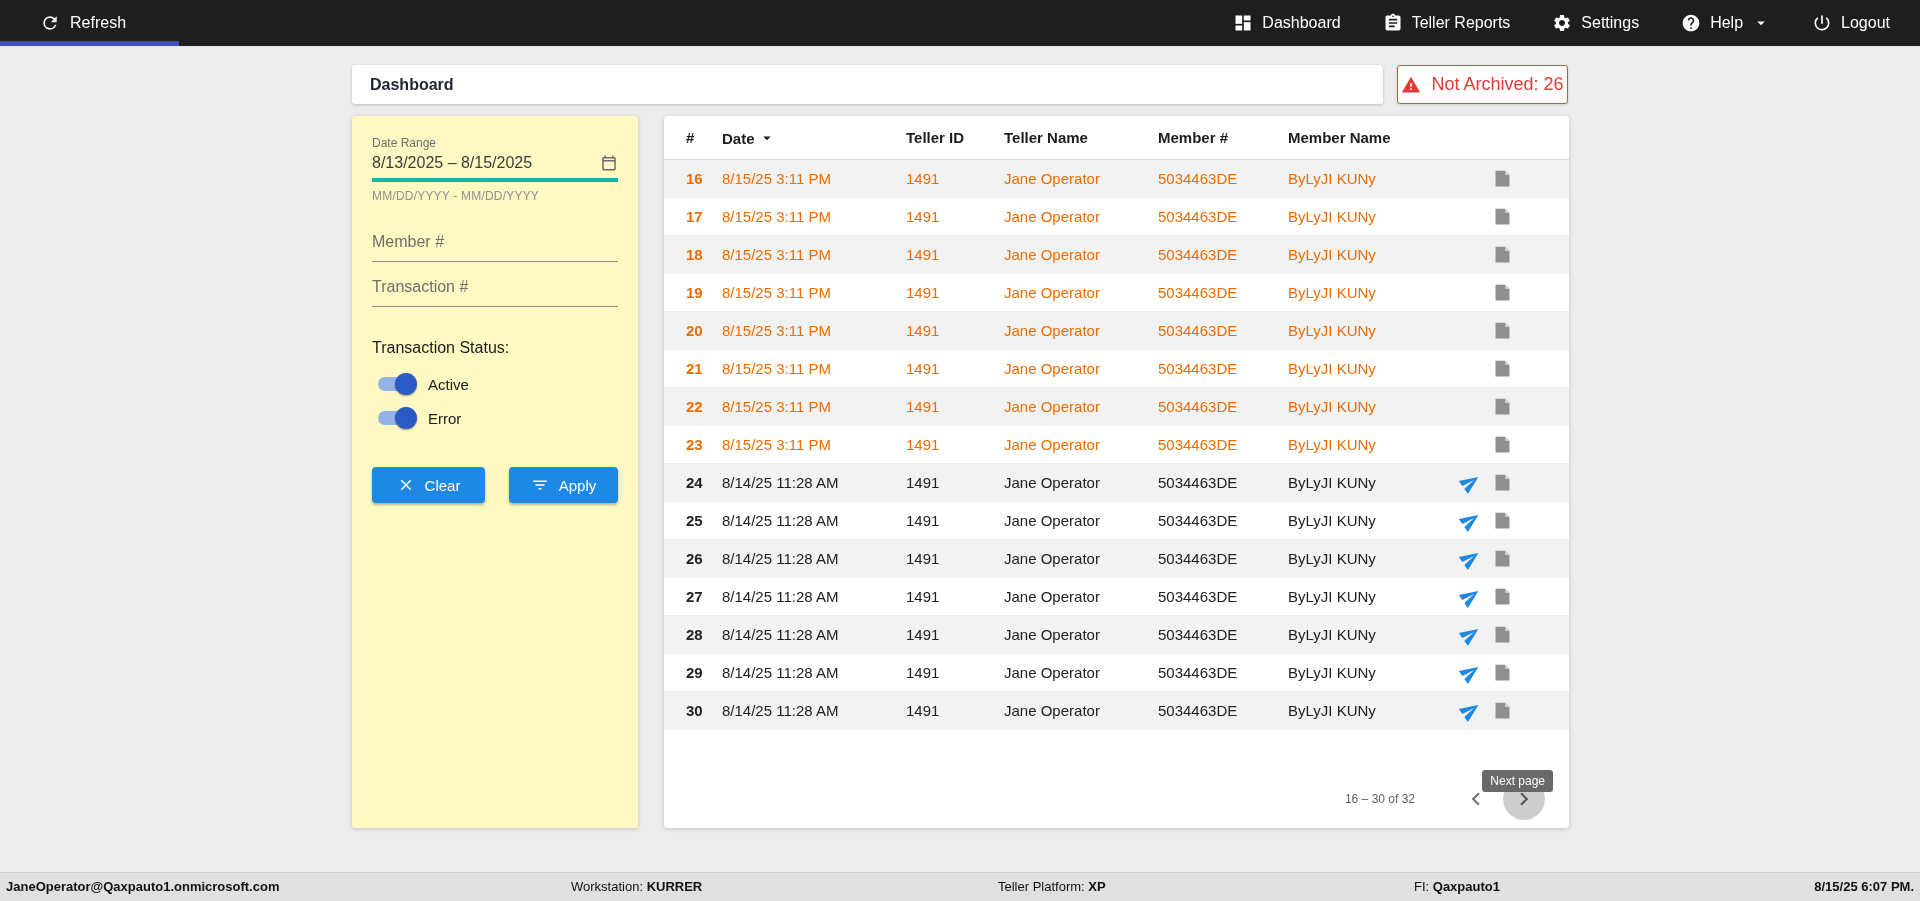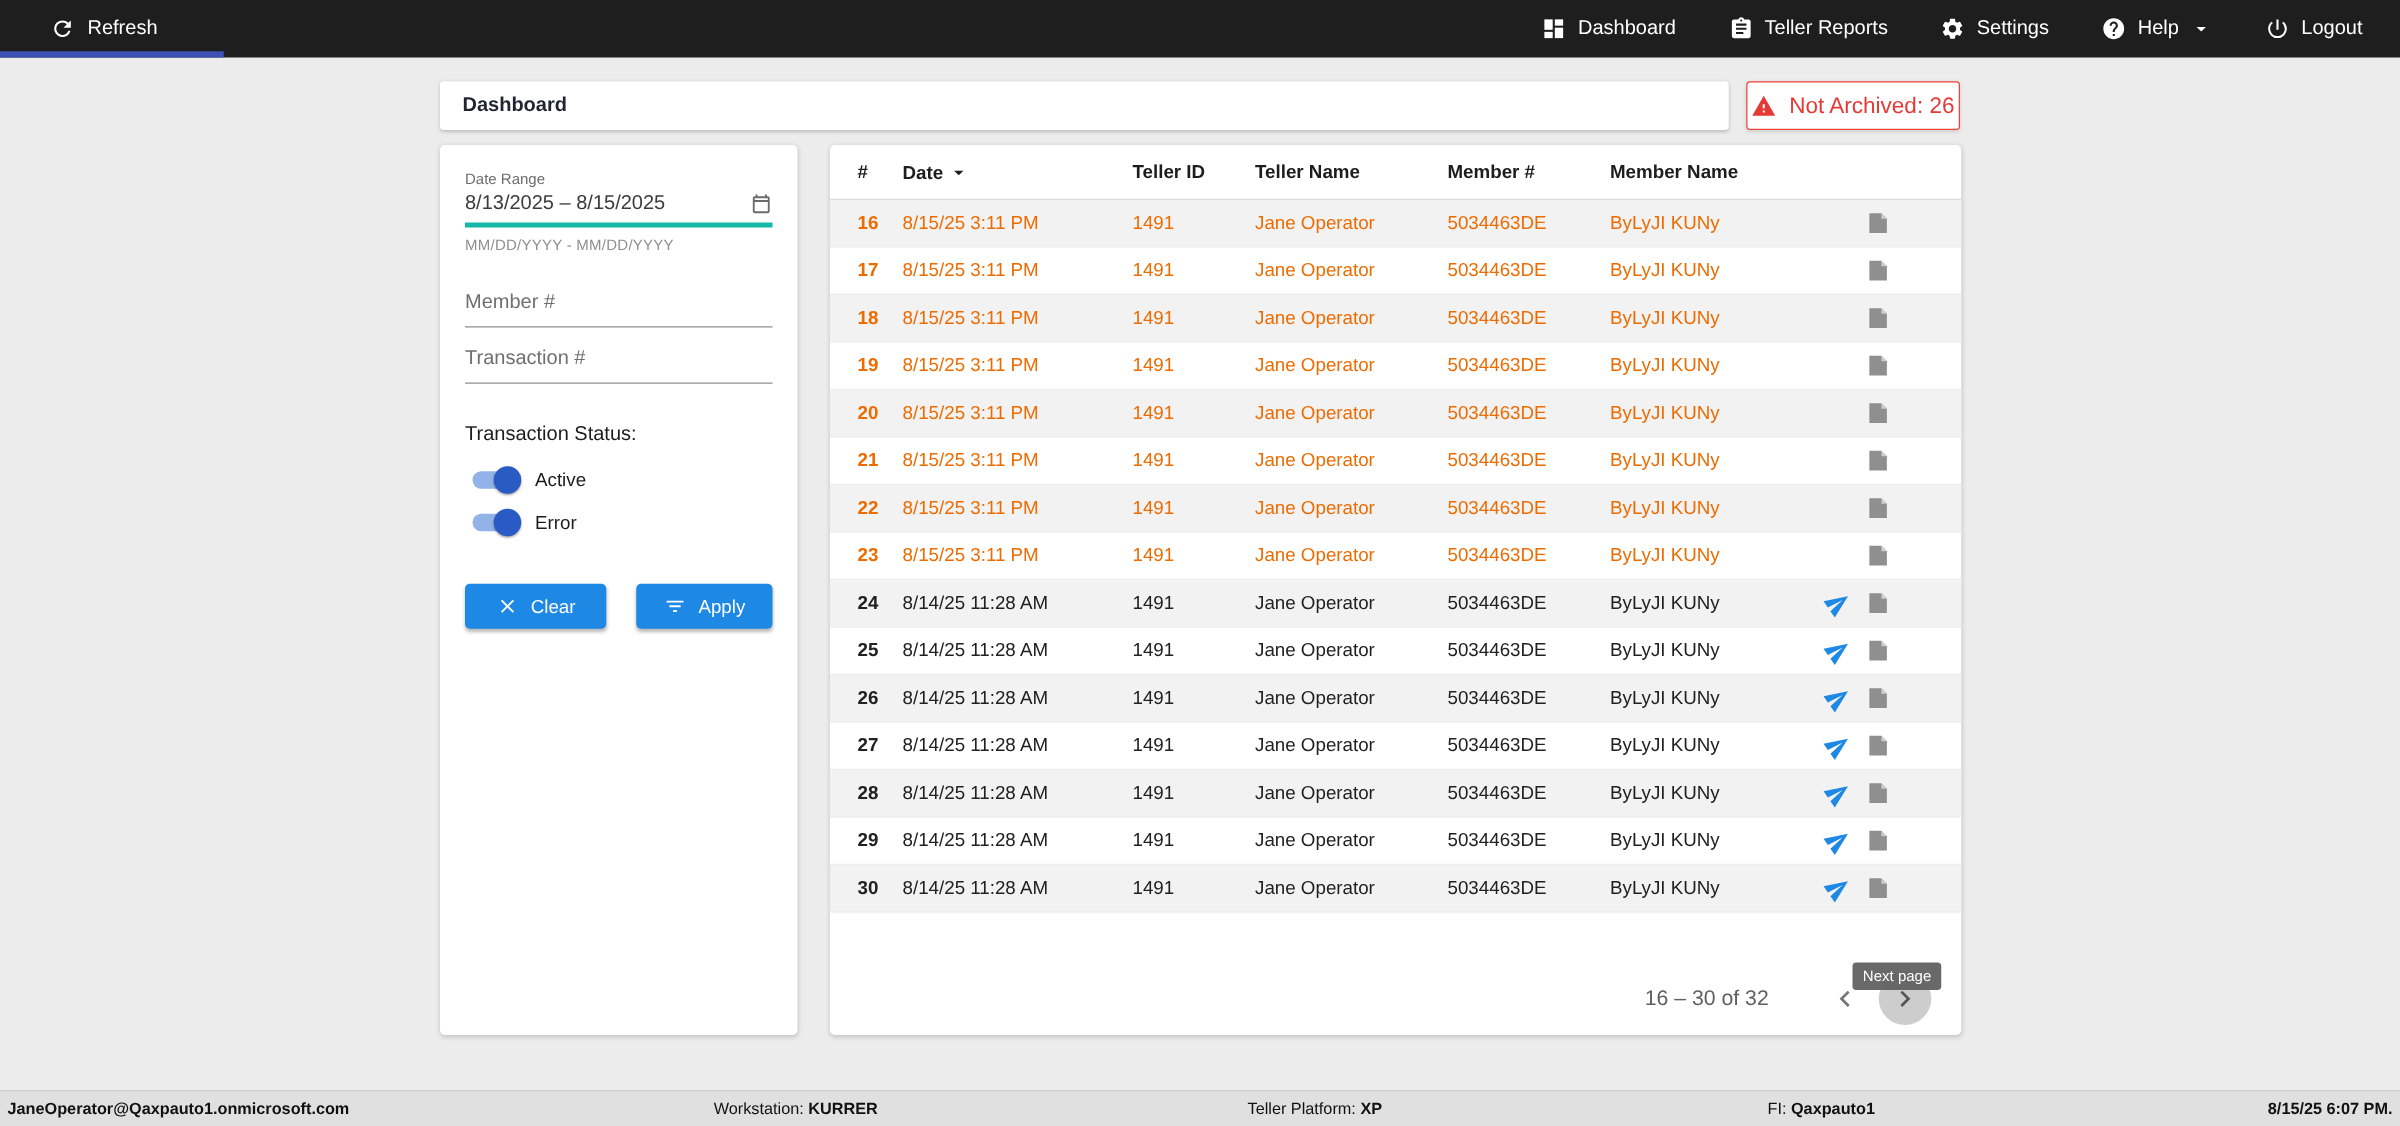--- a/index.html
+++ b/index.html
@@ -25,21 +25,21 @@
 
   
   .header-card{position:absolute;left:352px;top:65px;width:1031px;height:39px;background:#fff;border-radius:3px;
     box-shadow:0 1px 3px rgba(0,0,0,.2);display:flex;align-items:center;padding-left:18px;}
   .page-title{font-size:16px;font-weight:700;color:#1e2530;}
   .badge{position:absolute;left:1397px;top:65px;width:171px;height:39px;background:#fff;border:1px solid #f44336;border-radius:3px;
     display:flex;align-items:center;justify-content:center;gap:10px;box-shadow:0 1px 3px rgba(0,0,0,.12);cursor:pointer;}
   .badge-text{color:var(--danger);font-size:18px;}
 
   
-  .filter-card{position:absolute;left:352px;top:116px;width:286px;height:712px;background:#ffffff;border-radius:4px;
+  .filter-card{position:absolute;left:352px;top:116px;width:286px;height:712px;background:#fef9c3;border-radius:4px;
     box-shadow:0 1px 4px rgba(0,0,0,.18);padding:20px;}
   .field-label{font-size:12px;color:#6d6d6d;}
   .date-row{display:flex;align-items:center;border-bottom:4px solid #14b8a6;padding-bottom:6px;margin-top:4px;}
   .date-input{border:none;outline:none;background:transparent;font-family:inherit;font-size:16px;color:#3c3c3c;flex:1;padding:0;}
   .helper{font-size:12px;color:#8f8f8f;margin-top:7px;letter-spacing:.2px;}
   .line-input{width:100%;border:none;border-bottom:1px solid #8f8f8f;background:transparent;outline:none;
     font-family:inherit;font-size:16px;color:#333;padding:0 0 10px;}
   .line-input::placeholder{color:#6f6f6f;opacity:1;}
   .member-input{margin-top:30px;}
   .transaction-input{margin-top:16px;}
@@ -66,21 +66,21 @@
   .trow{height:38px;font-size:15px;color:#212121;border-bottom:1px solid #ededed;}
   .trow.alt{background:var(--stripe);}
   .trow.warn, .trow.warn .c{color:var(--warning);}
   .c.num{font-weight:700;}
   .c.icons{display:flex;justify-content:flex-end;align-items:center;gap:11px;}
   .icon.note{color:var(--icon-gray);cursor:pointer;}
   .icon.send{color:var(--primary);cursor:pointer;}
   .icon.send svg{transform:rotate(-35deg);}
 
   .pagination{position:absolute;right:24px;bottom:8px;display:flex;align-items:center;}
-  .range-label{font-size:17px;color:#5f5f5f;margin-right:40px;margin-left:41px;}
+  .range-label{font-size:12px;color:#5f5f5f;margin-right:40px;margin-left:41px;}
   .page-btn{width:42px;height:42px;border-radius:50%;display:flex;align-items:center;justify-content:center;cursor:pointer;background:transparent;border:none;}
   .page-btn.next{background:#cdcdcd;margin-left:6px;}
   .tooltip{position:absolute;right:16px;bottom:36px;background:rgba(97,97,97,.95);color:#fff;font-size:12px;font-weight:400;
     padding:4px 8px;border-radius:3px;z-index:5;white-space:nowrap;}
 
   
   .statusbar{position:absolute;left:0;right:0;bottom:0;height:29px;background:var(--statusbar-bg);font-size:13px;color:#111;
     border-top:1px solid #cfcfcf;}
   .statusbar .sb{position:absolute;line-height:28px;white-space:nowrap;}
   .sb-user{left:6px;font-weight:700;}

